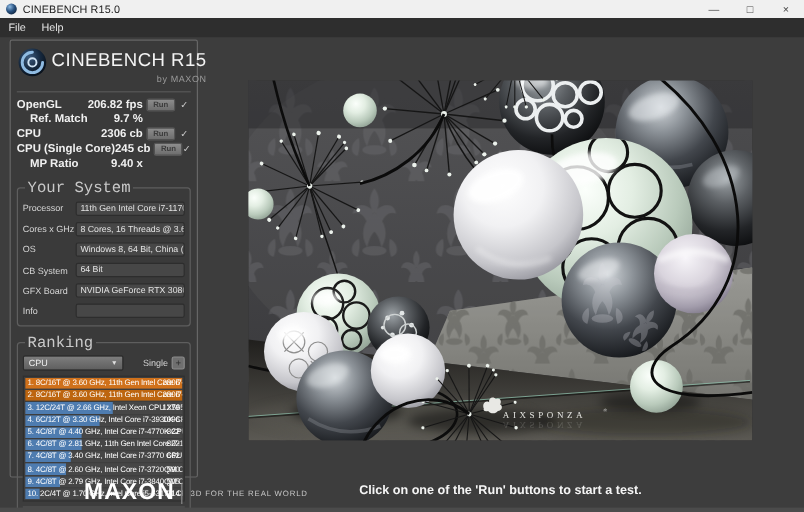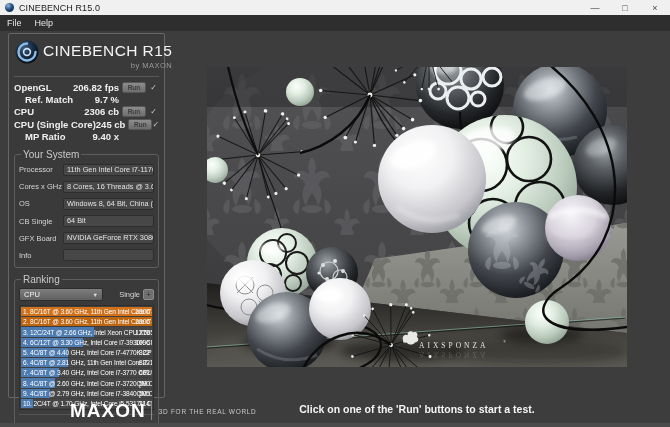--- a/index.html
+++ b/index.html
@@ -32,21 +32,21 @@
   .res-label{white-space:nowrap;}
   .res-label.indent{padding-left:11px;}
   .res-value{flex:1;text-align:right;white-space:nowrap;}
   .res-run{width:26px;margin-left:3px;display:flex;}
   .run-btn{width:24px;height:11px;border:1px solid #565656;border-radius:2px;
            background:linear-gradient(#8d8d8d,#6d6d6d);color:#3c3c3c;font-size:6.5px;font-weight:bold;
            display:flex;align-items:center;justify-content:center;}
   .res-check{width:11px;text-align:center;font-size:8px;font-weight:normal;color:#c9c9c9;}
   
   fieldset.group{margin:6px 0 0 0;padding:1px 4px 3px 4px;border:1px solid #5e5e5e;border-radius:3px;min-width:0;}
-  fieldset.group legend{font-size:10px;color:#c9c9c9;padding:0 2px;margin-left:2px;}
+  fieldset.group legend{font-size:13px;color:#c9c9c9;padding:0 2px;margin-left:2px;font-family:Liberation Mono, monospace;}
   .sys-row{display:flex;align-items:center;height:17.2px;}
   .sys-label{width:44px;font-size:7.5px;color:#d6d6d6;white-space:nowrap;}
   .sys-input{flex:1;height:12px;background:#474747;border:1px solid #2d2d2d;border-radius:2px;
              font-size:7.3px;color:#e3e3e3;line-height:10.5px;padding:0 3px;white-space:nowrap;overflow:hidden;}
   
   .rank-controls{display:flex;align-items:center;height:15px;margin:1px 0 3px 0;}
   .rank-dropdown{width:84px;height:13px;background:linear-gradient(#7e7e7e,#5f5f5f);
                  border:1px solid #2c2c2c;border-radius:2px;display:flex;align-items:center;
                  font-size:7.5px;color:#f2f2f2;padding:0 4px;}
   .dd-arrow{margin-left:auto;font-size:5.5px;color:#e0e0e0;}
@@ -165,21 +165,21 @@
           </div>
           <div class="sys-row">
             <span class="sys-label">Cores x GHz</span>
             <span class="sys-input">8 Cores, 16 Threads @ 3.60 GHz</span>
           </div>
           <div class="sys-row">
             <span class="sys-label">OS</span>
             <span class="sys-input">Windows 8, 64 Bit, China (build 9200)</span>
           </div>
           <div class="sys-row">
-            <span class="sys-label">CB Single</span>
+            <span class="sys-label">CB System</span>
             <span class="sys-input">64 Bit</span>
           </div>
           <div class="sys-row">
             <span class="sys-label">GFX Board</span>
             <span class="sys-input">NVIDIA GeForce RTX 3080/PCIe/SSE2</span>
           </div>
           <div class="sys-row">
             <span class="sys-label">Info</span>
             <span class="sys-input"></span>
           </div>

